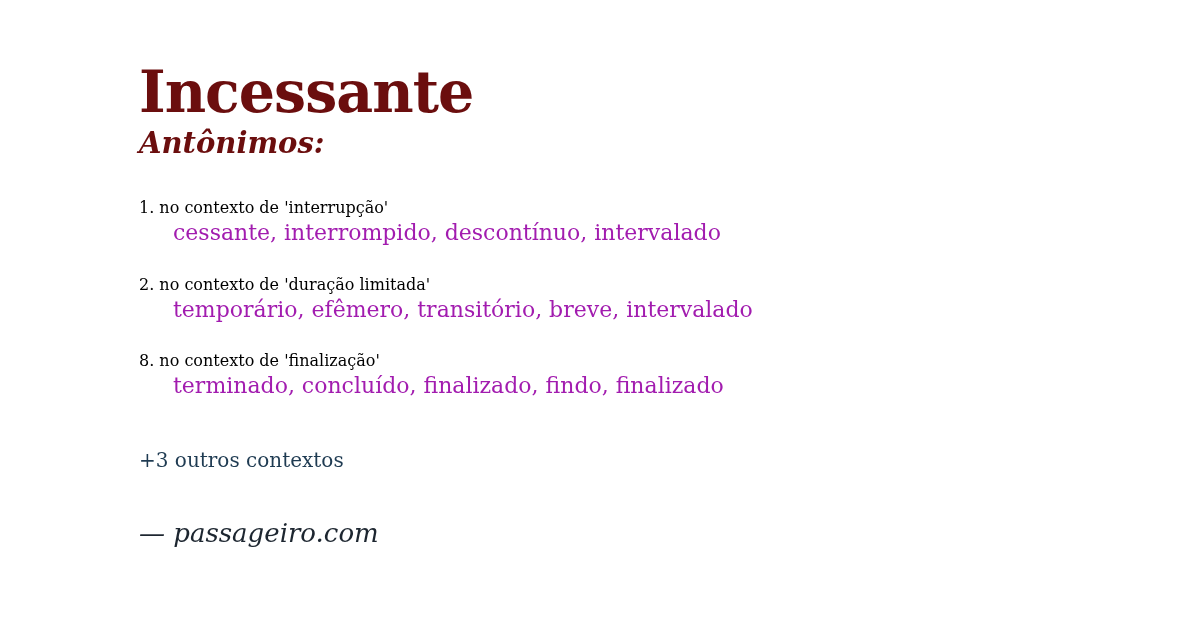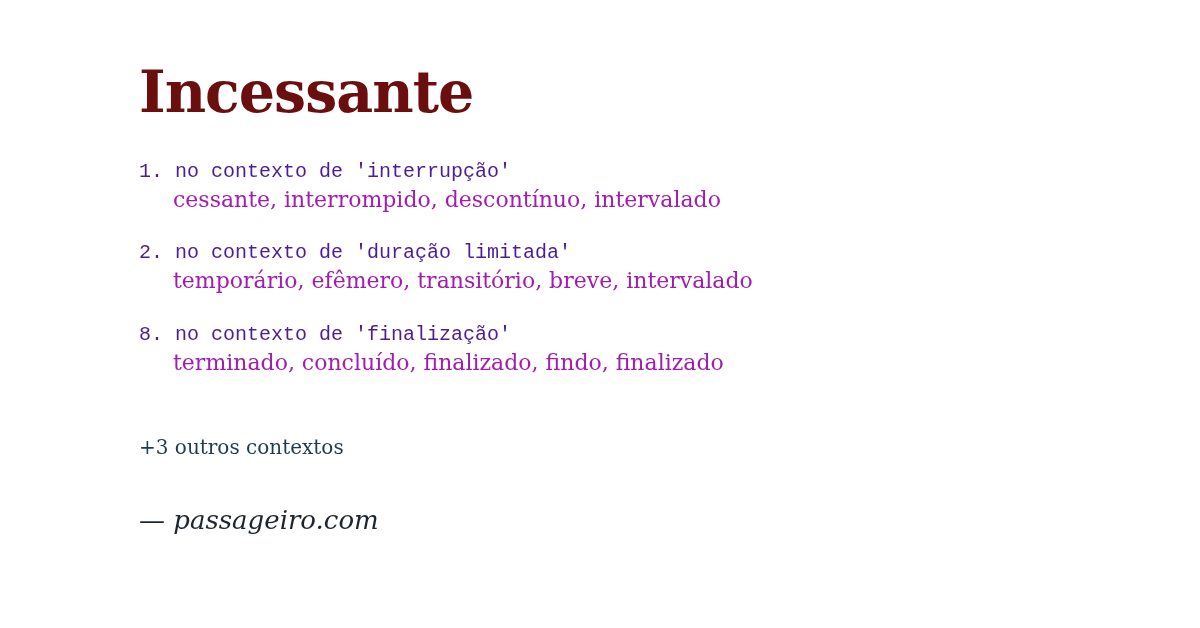--- a/index.html
+++ b/index.html
@@ -36,34 +36,33 @@
     font-style: italic;
     color: #6b0e0e;
   }
   .sections {
     margin-top: 38px;
   }
   .section {
     margin-bottom: 27px;
   }
   .context-label {
-    font-size: 20px;
+    font-size: 16px;
     line-height: 1.2;
-    color: #4c1d95;
-    font-family: Liberation Mono, monospace;
+    color: #000000;
   }
   .words-line {
     margin-top: 2px;
     font-size: 22px;
     line-height: 1.3;
     color: #a21caf;
     margin-left: 34px;
   }
   .more-contexts {
-    margin-top: 30px;
+    margin-top: 20px;
     font-size: 20px;
     line-height: 1.2;
     color: #1f3b52;
     cursor: pointer;
     display: inline-block;
   }
   .attribution {
     margin-top: 46px;
     font-size: 26px;
     line-height: 1.2;
@@ -71,20 +70,21 @@
     color: #1d2630;
   }
 </style>
 </head>
 <body>
 
 <div class="card">
 
   <h1 class="title">Incessante</h1>
 
+  <div class="subtitle">Antônimos:</div>
 
   <div class="sections">
 
     <div class="section">
       <div class="context-label">1. no contexto de 'interrupção'</div>
       <div class="words-line">cessante, interrompido, descontínuo, intervalado</div>
     </div>
 
     <div class="section">
       <div class="context-label">2. no contexto de 'duração limitada'</div>

